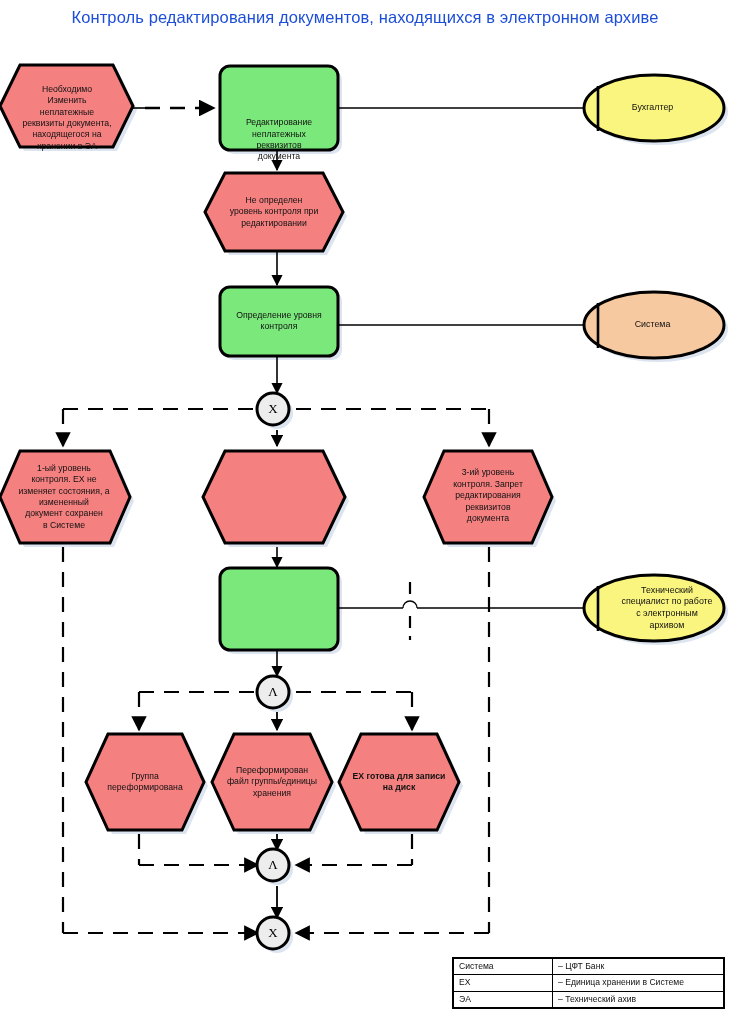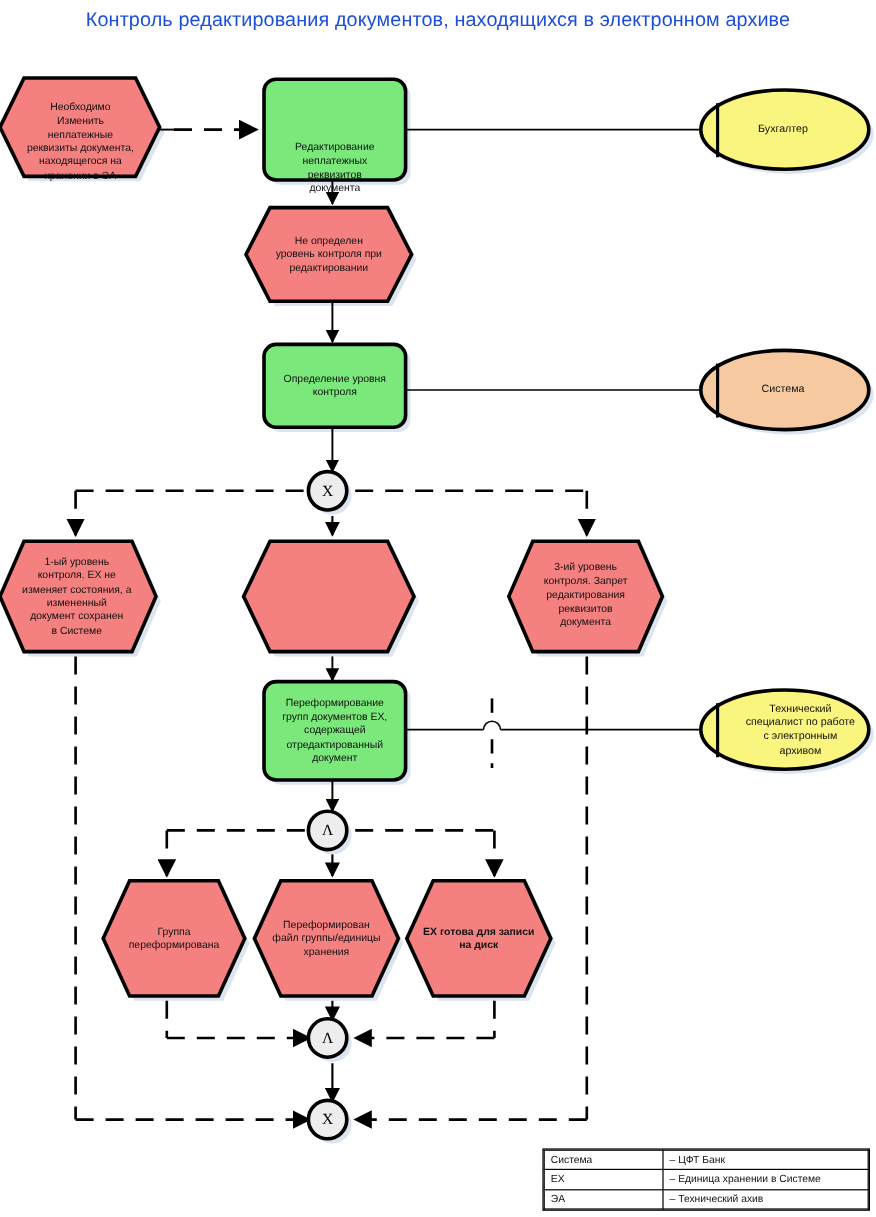--- a/index.html
+++ b/index.html
@@ -259,25 +259,20 @@
 документ сохранен
 в Системе</div>
 
 
   <div class="node-label" style="left:428px;top:456px;width:120px;height:80px;">3-ий уровень
 контроля. Запрет
 редактирования
 реквизитов
 документа</div>
 
-  <div class="node-label" style="left:221px;top:570px;width:116px;height:78px;">Переформирование
-групп документов EX,
-содержащей
-отредактированный
-документ</div>
 
   <div class="node-label ellipse-label" style="left:600px;top:582px;width:110px;height:52px;margin-left:12px;">Технический
 специалист по работе
 с электронным
 архивом</div>
 
   <div class="gw-label" style="left:257px;top:676px;width:32px;height:32px;">Λ</div>
 
   <div class="node-label" style="left:210px;top:752px;width:124px;height:60px;">Переформирован
 файл группы/единицы

